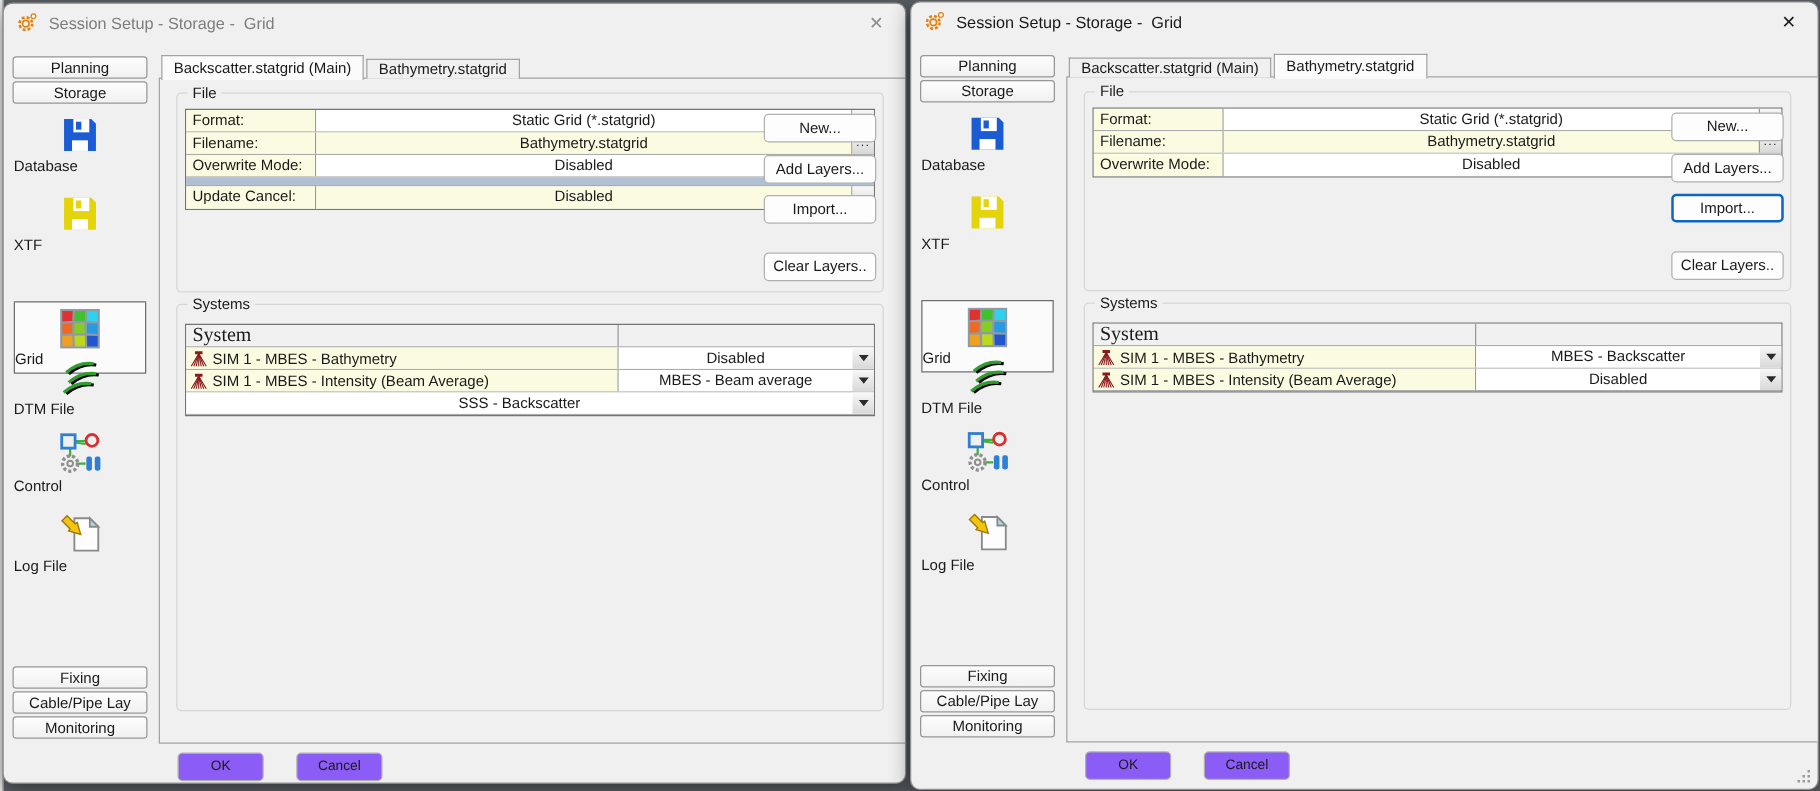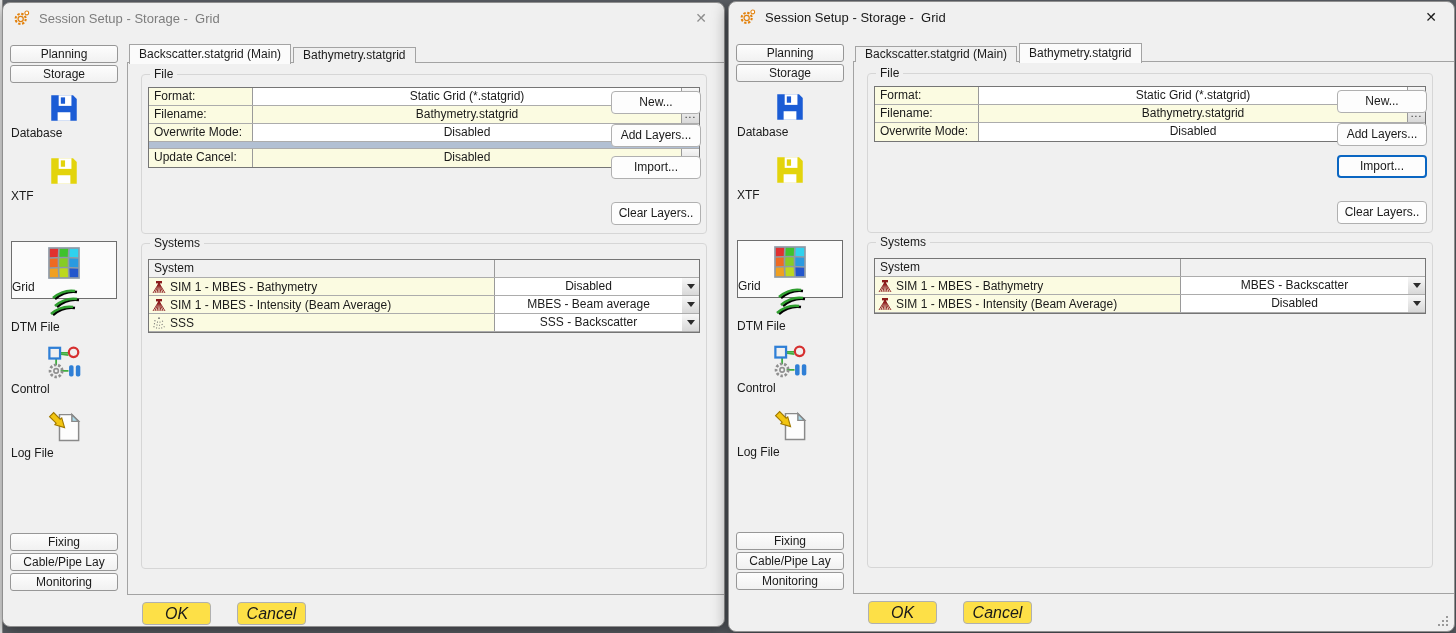--- a/index.html
+++ b/index.html
@@ -55,31 +55,31 @@
               border-top:5px solid #2b2b2b; }
   .ellipsis { font-size:10px; line-height:8px; letter-spacing:1px; color:#222; }
 
   .btn { position:absolute; width:90px; height:23px; background:#fdfdfd; border:1px solid #b0b0b0;
          border-radius:4px; font-size:12px; text-align:center; line-height:21px; cursor:default; }
   .btn.focused { border:2px solid #0a66c2; line-height:19px; }
 
   .sys-table { position:absolute; left:6px; top:15px; right:14px; border:1px solid #757575; background:#f0f0f0; }
   .srow { display:flex; height:18px; border-bottom:1px solid #acacac; }
   .srow-head { background:#f1f1f1; }
-  .srow-head .head-name { font-size:12px; line-height:17px; padding-left:5px; border-right:1px solid #9a9a9a; }
+  .srow-head .head-name { font-size:16px; line-height:17px; padding-left:5px; border-right:1px solid #9a9a9a;font-family:Liberation Serif, serif; }
   .head-fill { flex:1; }
   .scell-name { display:flex; align-items:center; gap:4px; background:#fbfbe1; border-right:1px solid #9a9a9a;
                 font-size:12px; padding-left:3px; white-space:nowrap; overflow:hidden; }
   .scell-value { flex:1; display:flex; background:#ffffff; }
   .scell-value .vtext { flex:1; font-size:12px; line-height:17px; text-align:center; white-space:nowrap; }
   .col-l .scell-name, .col-l .head-name { width:346px; }
   .col-r .scell-name, .col-r .head-name { width:306px; }
 
-  .footer-btn { position:absolute; width:69px; height:23px; background:#fde047; border:1px solid #b0b0b0;
-                border-radius:4px; font-size:16px; text-align:center; line-height:21px;font-style:italic; }
+  .footer-btn { position:absolute; width:69px; height:23px; background:#8b5cf6; border:1px solid #b0b0b0;
+                border-radius:4px; font-size:11px; text-align:center; line-height:21px; }
 
   .grip { position:absolute; right:5px; bottom:4px; width:12px; height:12px; }
   .grip::after { content:""; position:absolute; right:1px; bottom:1px; width:2px; height:2px; background:#9a9a9a;
                  box-shadow:-4px 0 #9a9a9a,-8px 0 #9a9a9a,0 -4px #9a9a9a,-4px -4px #9a9a9a,0 -8px #9a9a9a; }
 </style>
 </head>
 <body>
 
 <svg width="0" height="0" style="position:absolute">
   <defs>
@@ -289,26 +289,20 @@
               <span>SIM 1 -  MBES - Intensity (Beam Average)</span>
             </div>
           <div class="scell-value">
               <span class="vtext">MBES - Beam average</span>
               <span class="cell-ctl">
                 <span class="dd-arrow"></span>
               </span>
             </div>
         </div>
         <div class="srow">
-          <div class="scell-name">
-              <svg width="14" height="14">
-                <use href="#sym-sss"></use>
-              </svg>
-              <span>SSS</span>
-            </div>
           <div class="scell-value">
               <span class="vtext">SSS - Backscatter</span>
               <span class="cell-ctl">
                 <span class="dd-arrow"></span>
               </span>
             </div>
         </div>
       </div>
     </div>
   </div>

